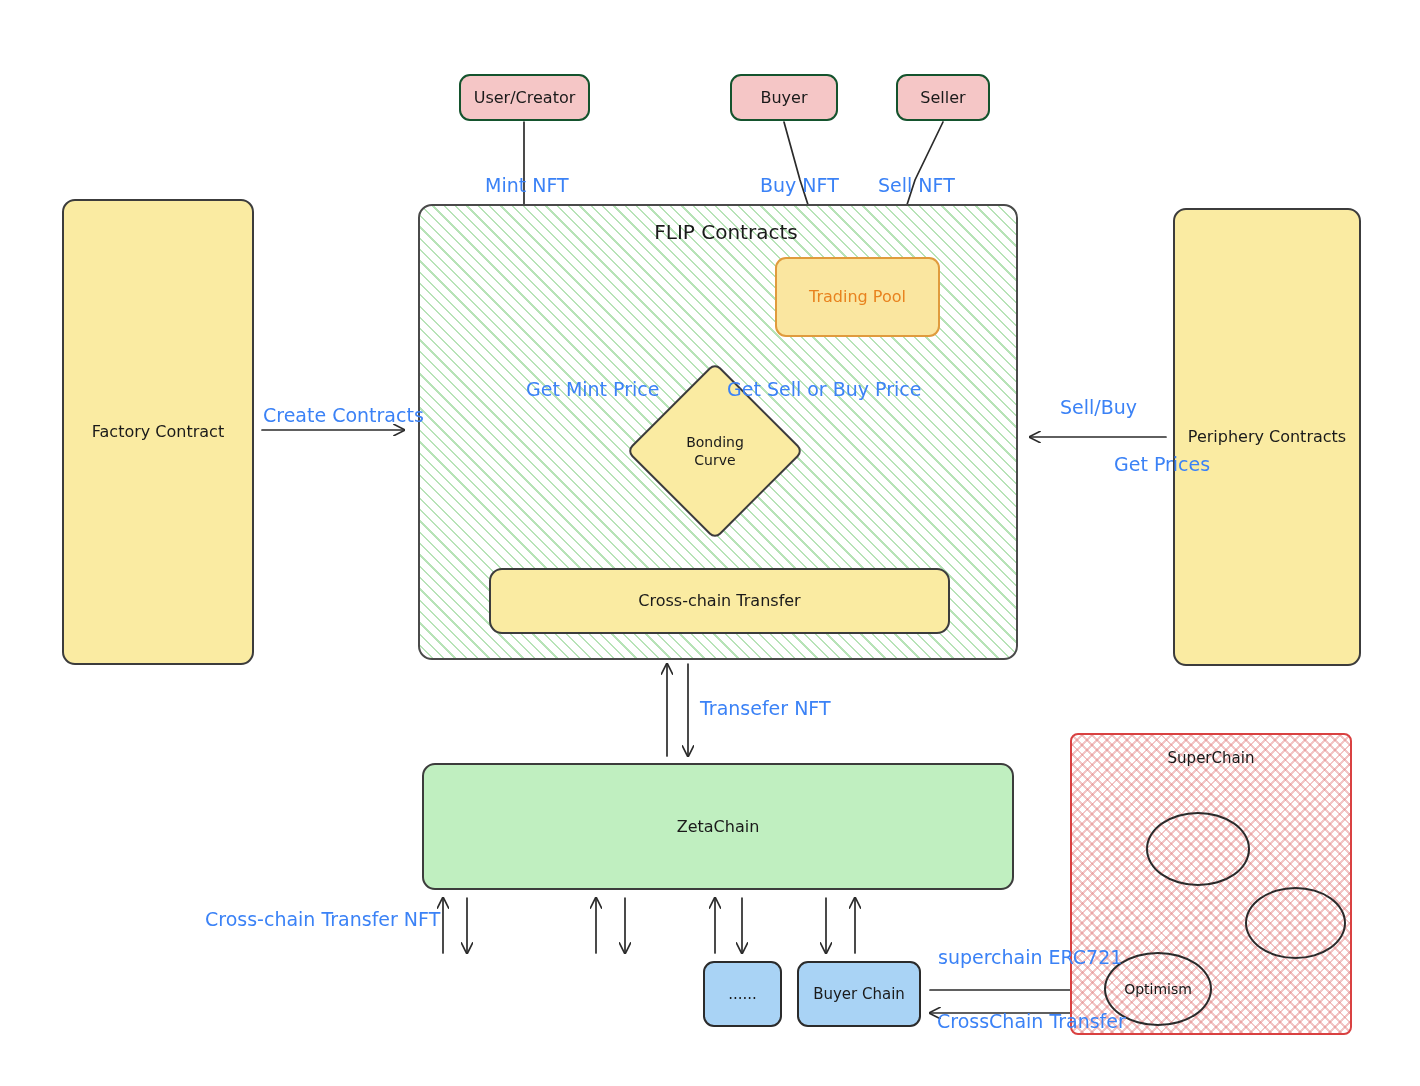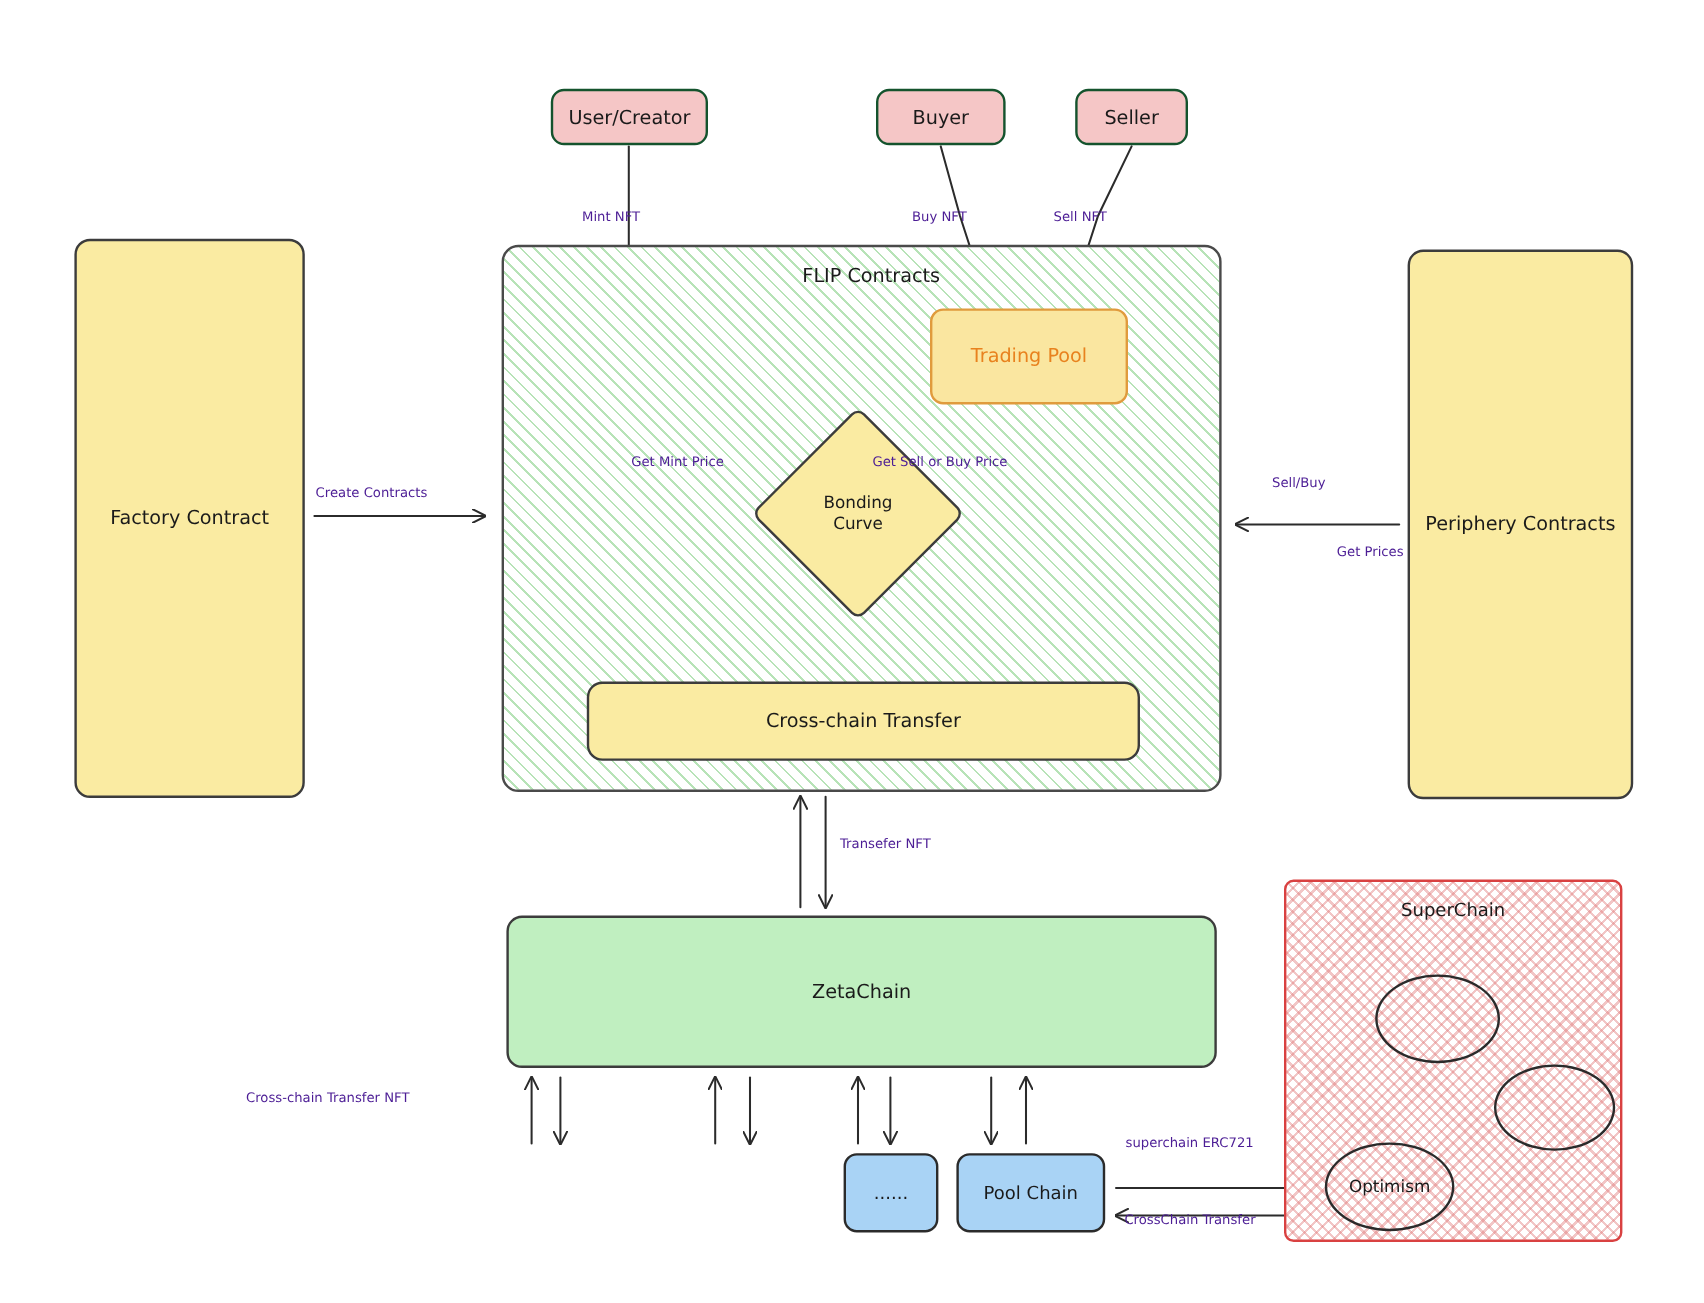--- a/index.html
+++ b/index.html
@@ -2,21 +2,21 @@
 <html><head>
 <meta charset="utf-8">
 <style>
   html,body{margin:0;padding:0;background:#ffffff;}
   body{width:1420px;height:1086px;position:relative;overflow:hidden;
        font-family:"DejaVu Sans",sans-serif;color:#1a1a1a;}
   .stage{position:absolute;inset:0;width:1420px;height:1086px;}
   svg.layer{position:absolute;left:0;top:0;width:1420px;height:1086px;pointer-events:none;}
   .node{position:absolute;box-sizing:border-box;display:flex;align-items:center;
         justify-content:center;text-align:center;line-height:1.25;}
-  .lbl{position:absolute;white-space:nowrap;font-size:11px;color:#4c1d95;}
+  .lbl{position:absolute;white-space:nowrap;font-size:19px;color:#3b82f6;}
 
   
   #users-group{
     left:418px;top:35px;width:588px;height:108px;
     border:2px solid #4a4a4a;border-radius:14px;
     background-color:#ffffff;
     background-image:repeating-linear-gradient(45deg,
         rgba(242,201,76,.55) 0 1.6px, rgba(0,0,0,0) 1.6px 9px);
     align-items:flex-start;justify-content:center;
   }
@@ -24,21 +24,21 @@
 
   
   #flip-group{
     left:418px;top:204px;width:600px;height:456px;
     border:2px solid #4a4a4a;border-radius:14px;
     background-color:#ffffff;
     background-image:repeating-linear-gradient(45deg,
         rgba(112,199,112,.50) 0 1.6px, rgba(0,0,0,0) 1.6px 8px);
     align-items:flex-start;justify-content:center;
   }
-  #flip-title{margin-top:14px;font-size:16px;margin-left:16px;}
+  #flip-title{margin-top:14px;font-size:20px;margin-left:16px;}
 
   
   #superchain-group{
     left:1070px;top:733px;width:282px;height:302px;
     border:2px solid #d94141;border-radius:8px;
     background-color:#ffffff;
     background-image:
       repeating-linear-gradient(45deg, rgba(224,120,120,.42) 0 2px, rgba(0,0,0,0) 2px 7px),
       repeating-linear-gradient(-45deg, rgba(224,120,120,.42) 0 2px, rgba(0,0,0,0) 2px 7px);
     align-items:flex-start;justify-content:center;
@@ -69,21 +69,21 @@
   #trading-pool-node{left:775px;top:257px;width:165px;height:80px;}
   #cross-chain-transfer-node{left:489px;top:568px;width:461px;height:66px;}
   #zetachain-node{left:422px;top:763px;width:592px;height:127px;}
 
   #bsc-chain{left:399px;top:961px;width:129px;height:66px;}
   #polygon-chain{left:546px;top:961px;width:145px;height:66px;}
   #ellipsis-chain{left:703px;top:961px;width:79px;height:66px;}
   #base-chain{left:797px;top:961px;width:124px;height:66px;}
 
   
-  #bonding-curve{left:652px;top:365px;width:126px;height:126px;display:block;}
+  #bonding-curve{left:652px;top:388px;width:126px;height:126px;display:block;}
   #bonding-curve .dia{position:absolute;inset:0;background:#faeba2;
       border:2px solid #3c3c3c;border-radius:8px;transform:rotate(45deg);}
   #bonding-curve .dia-text{position:absolute;inset:0;display:flex;align-items:center;
       justify-content:center;text-align:center;font-size:14px;line-height:1.3;}
 
   
   #lbl-mint-nft{left:485px;top:174px;}
   #lbl-buy-nft{left:760px;top:174px;}
   #lbl-sell-nft{left:878px;top:174px;}
   #lbl-create-contracts{left:263px;top:404px;}
@@ -179,21 +179,21 @@
         <span>Curve</span>
       </span>
     </div>
   </div>
 
   <div class="node box-yellow" id="cross-chain-transfer-node">Cross-chain Transfer</div>
 
   <div class="node box-green" id="zetachain-node">ZetaChain</div>
 
   <div class="node box-blue" id="ellipsis-chain">......</div>
-  <div class="node box-blue" id="base-chain">Pool Chain</div>
+  <div class="node box-blue" id="base-chain">Buyer Chain</div>
 
   <div class="ellipse-node" id="sc-ellipse-top"></div>
   <div class="ellipse-node" id="sc-ellipse-right"></div>
   <div class="ellipse-node" id="sc-ellipse-optimism">Optimism</div>
 
   <span class="lbl" id="lbl-mint-nft">Mint NFT</span>
   <span class="lbl" id="lbl-buy-nft">Buy NFT</span>
   <span class="lbl" id="lbl-sell-nft">Sell NFT</span>
   <span class="lbl" id="lbl-create-contracts">Create Contracts</span>
   <span class="lbl" id="lbl-sellbuy">Sell/Buy</span>

